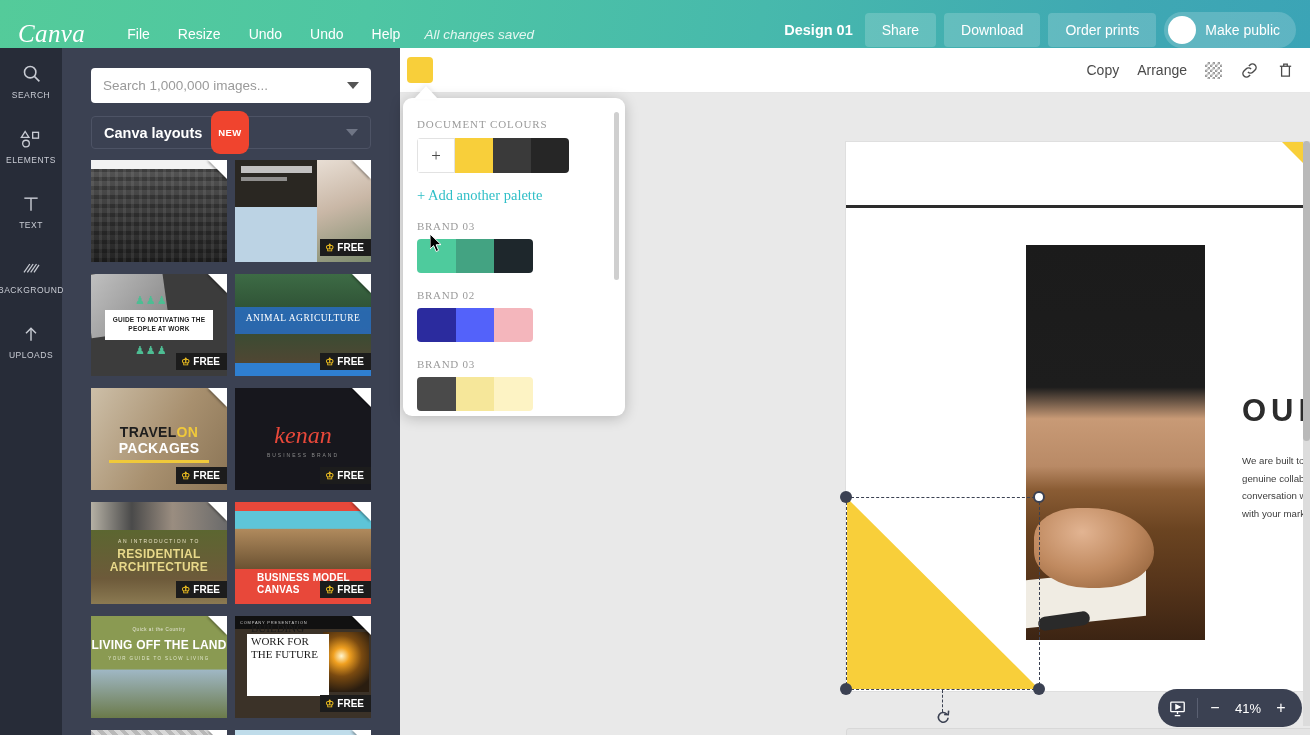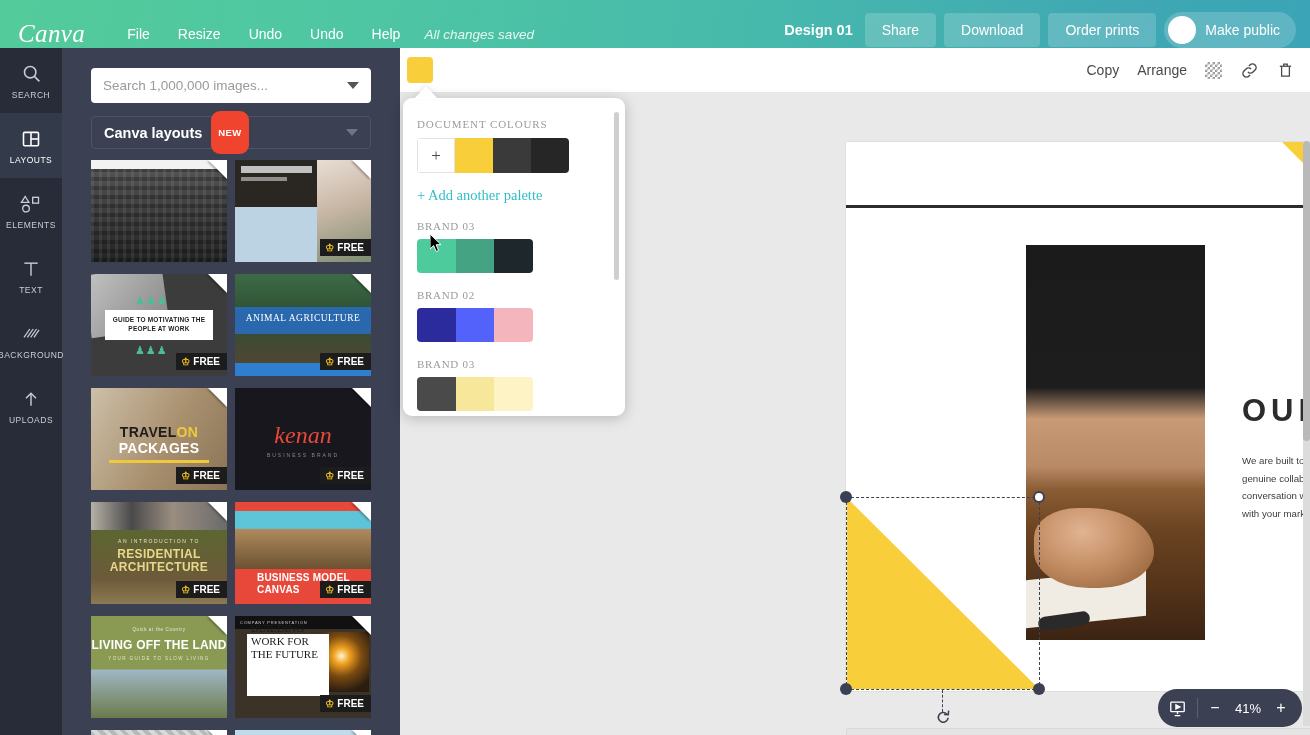--- a/index.html
+++ b/index.html
@@ -348,30 +348,20 @@
   <div class="rail">
     <div class="rail-item">
       <span class="rail-ico">
         <svg width="21" height="21" viewBox="0 0 24 24" fill="none" stroke="currentColor" stroke-width="1.8">
           <circle cx="10.5" cy="10.5" r="6.5"></circle>
             <line x1="15.3" y1="15.3" x2="21" y2="21"></line>
           </svg>
       </span>
       <span class="rail-label">SEARCH</span>
     </div>
-    <div class="rail-item active">
-      <span class="rail-ico">
-        <svg width="20" height="20" viewBox="0 0 24 24" fill="none" stroke="currentColor" stroke-width="1.9">
-          <rect x="3" y="4" width="18" height="16" rx="1.5"></rect>
-            <line x1="12" y1="4" x2="12" y2="20"></line>
-          <line x1="12" y1="12" x2="21" y2="12"></line>
-          </svg>
-      </span>
-      <span class="rail-label">LAYOUTS</span>
-    </div>
     <div class="rail-item">
       <span class="rail-ico">
         <svg width="22" height="20" viewBox="0 0 26 24" fill="none" stroke="currentColor" stroke-width="1.6">
           <polygon points="6,3 10.5,10 1.5,10"></polygon>
             <rect x="15" y="4" width="7" height="7"></rect>
           <circle cx="7" cy="17.5" r="4"></circle>
           </svg>
       </span>
       <span class="rail-label">ELEMENTS</span>
     </div>

